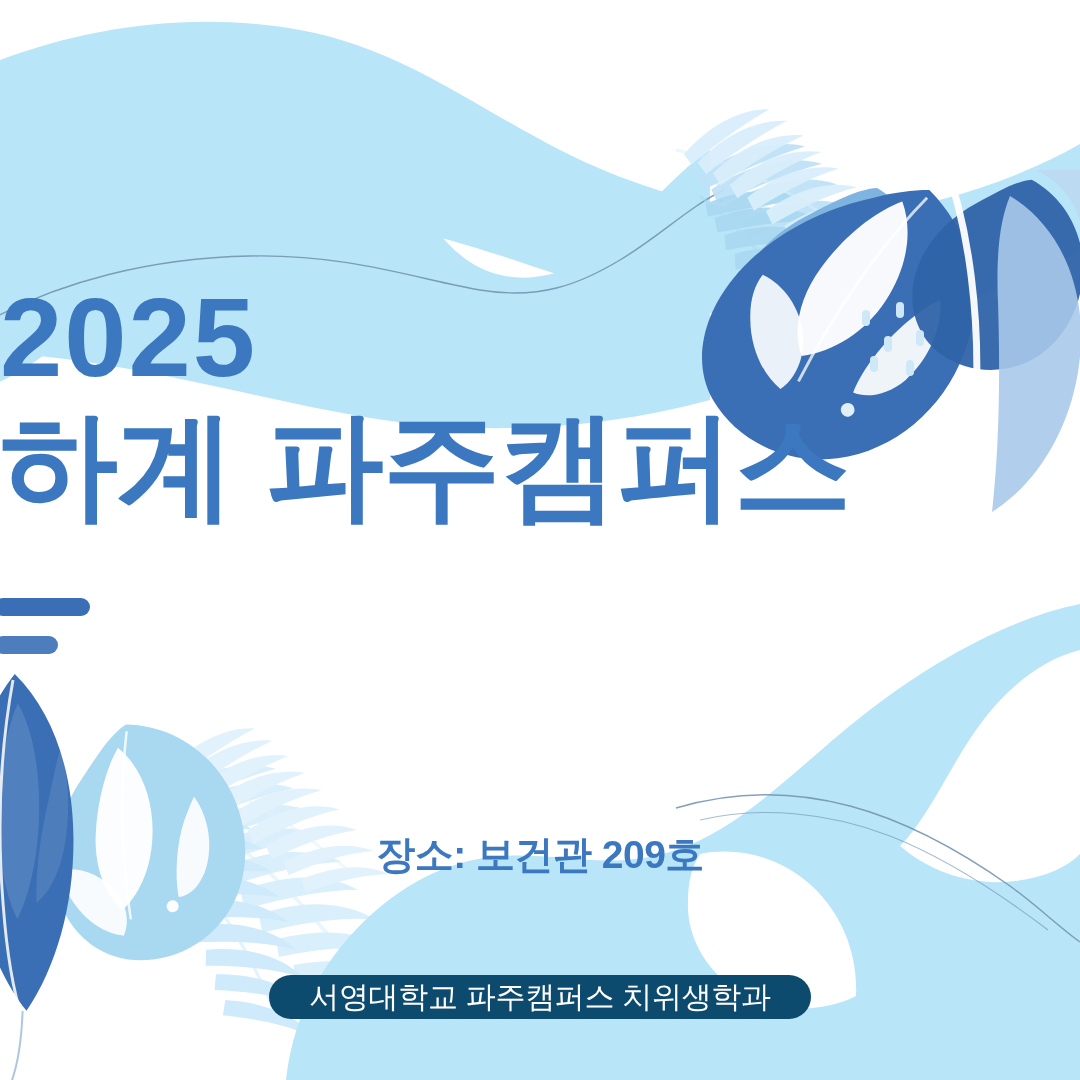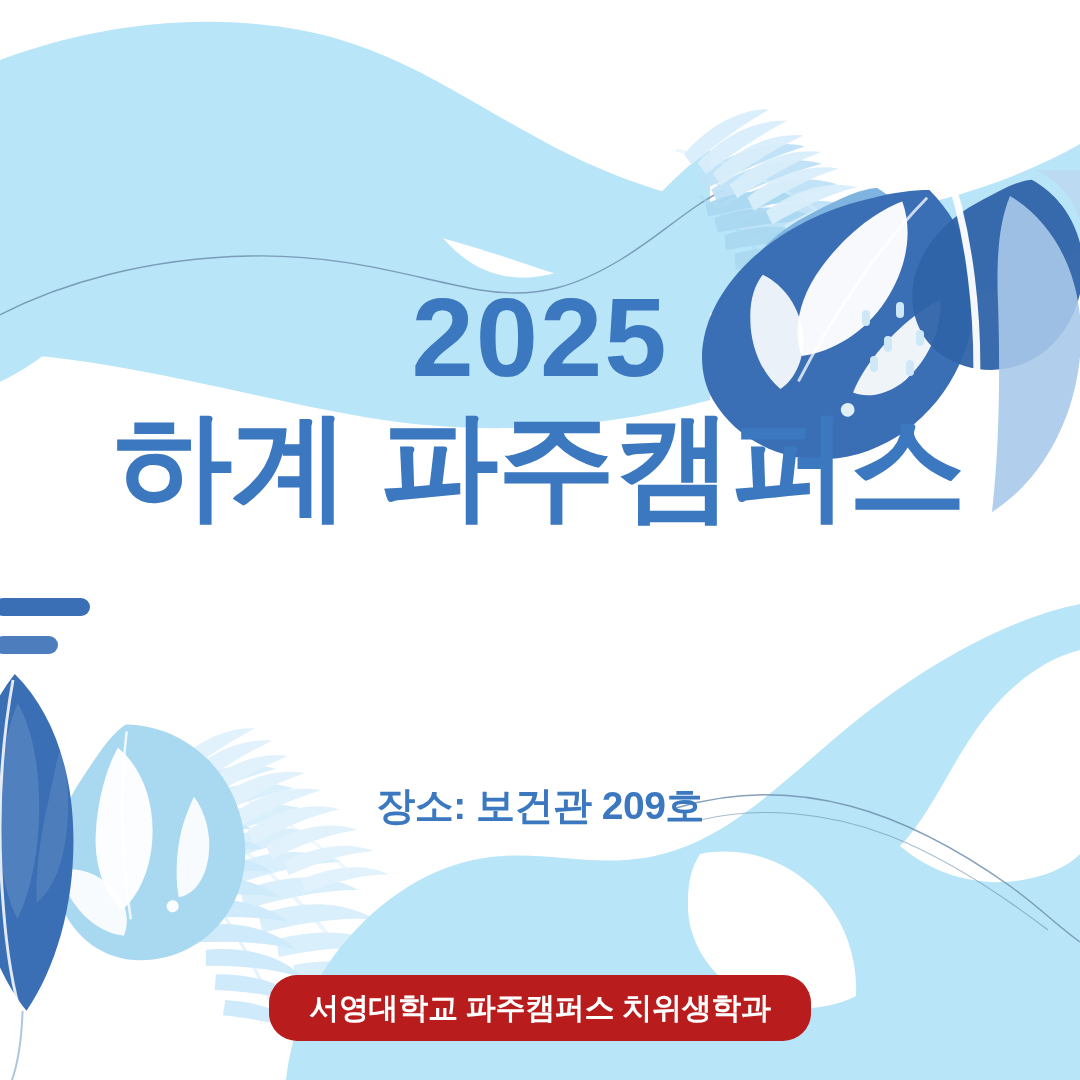--- a/index.html
+++ b/index.html
@@ -38,21 +38,21 @@
     flex-direction: column;
     align-items: center;
     z-index: 10;
   }
 
   .title-block {
     position: absolute;
     top: 282px;
     left: 0;
     right: 0;
-    text-align: center;
+    text-align: left;
   }
 
   .title-year {
     font-size: 112px;
     font-weight: 700;
     letter-spacing: 2px;
     line-height: 1.0;
     color: #3b78bf;
   }
 
@@ -76,41 +76,41 @@
   }
 
   .info-line {
     font-size: 39px;
     font-weight: 700;
     line-height: 1.0;
     color: #3b78bf;
     letter-spacing: -0.5px;
   }
 
-  .info-line-2 { }
+  .info-line-2 { margin-top: 49px; }
 
   .dept-badge-wrap {
     position: absolute;
     top: 975px;
     left: 0;
     right: 0;
     display: flex;
     justify-content: center;
   }
 
   .dept-badge {
     display: inline-flex;
     align-items: center;
     justify-content: center;
-    background: #b91c1c;
+    background: #0c4a6e;
     color: #ffffff;
     font-size: 30px;
-    font-weight: 700;
+    font-weight: 400;
     letter-spacing: -0.3px;
-    height: 66px;
+    height: 44px;
     padding: 0 40px;
     border-radius: 28px;
     white-space: nowrap;
   }
 </style>
 </head>
 <body>
 
 <div id="poster">
 

